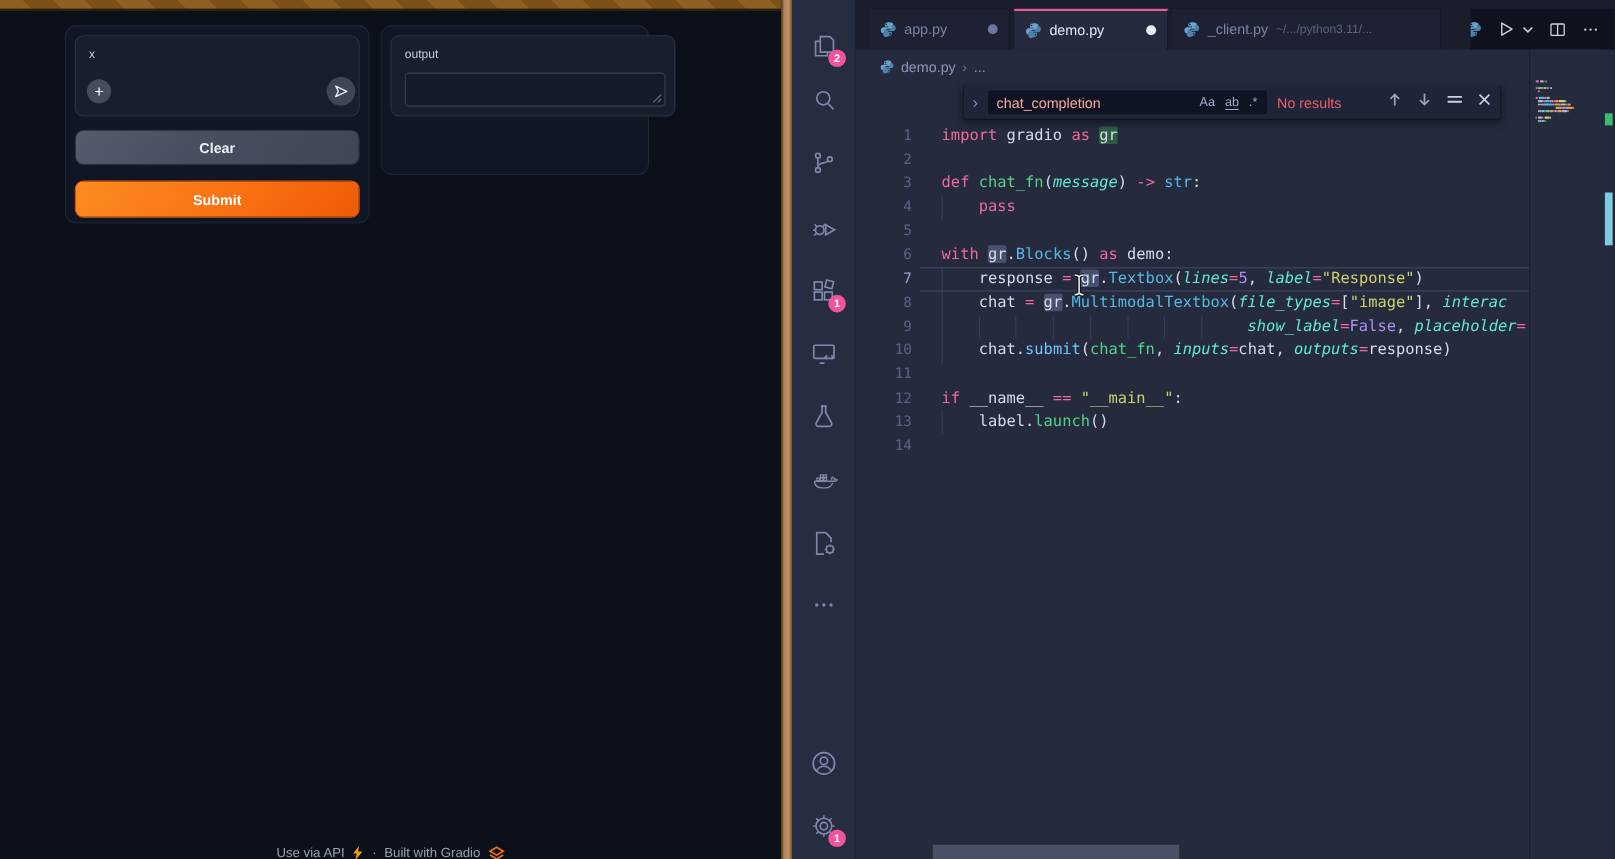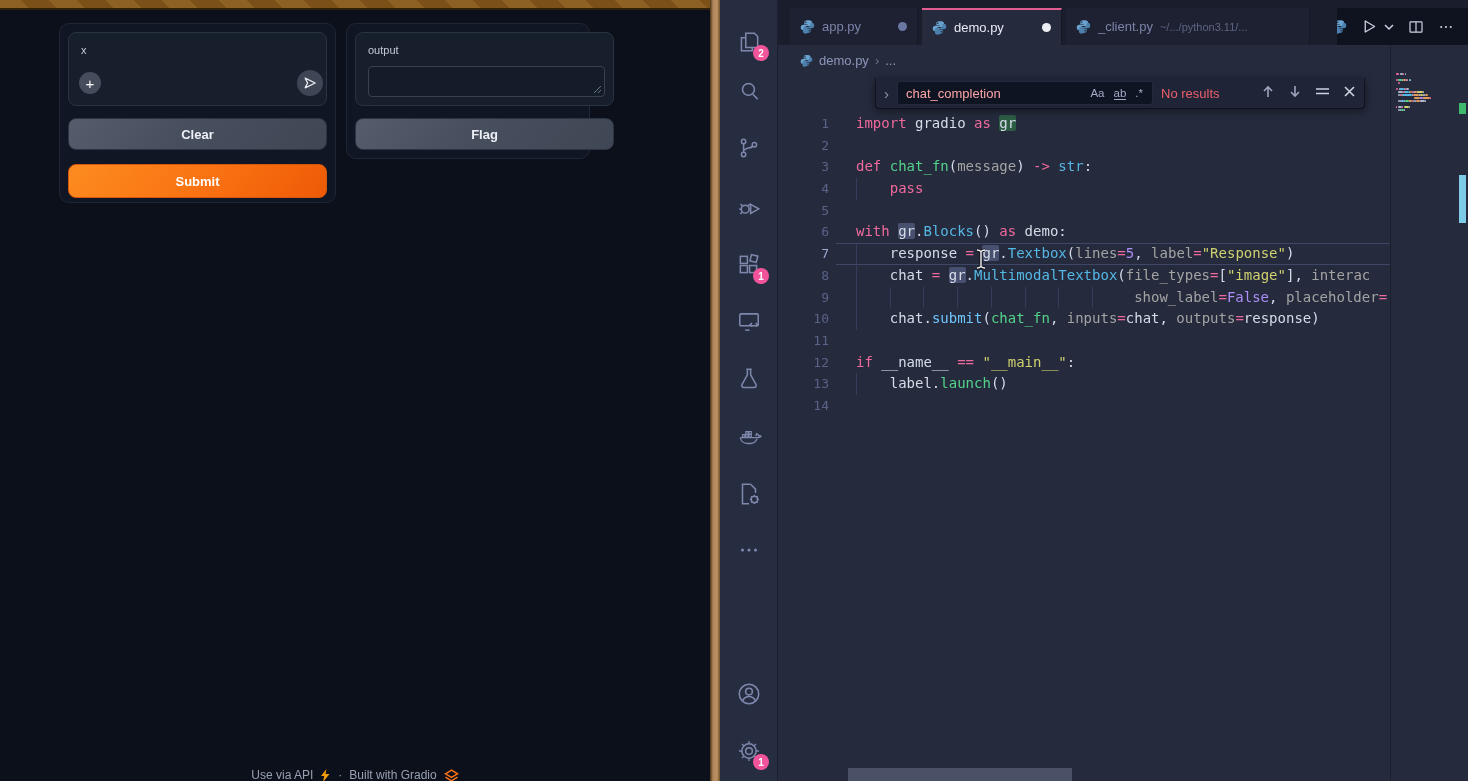--- a/index.html
+++ b/index.html
@@ -98,21 +98,21 @@
   .code-view { position:absolute; left:0; top:75px; width:612px; bottom:0; overflow:hidden; }
   .code-lines { padding-top:38px; font-family:"DejaVu Sans Mono", monospace; font-size:14px; }
   .code-line { position:relative; display:flex; height:21.7px; line-height:21.7px; white-space:pre; }
   .gutter { flex:0 0 78px; text-align:right; padding-right:27px; color:#5a6387; font-size:13px; }
   .code-line.current .gutter { color:#9ba6d0; }
   .code-line.current::after { content:""; position:absolute; left:58px; right:0; top:0; bottom:0;
     border-top:1px solid #3e4768; border-bottom:1px solid #3e4768; pointer-events:none; }
   .line-content { position:relative; flex:1; }
   .guide { position:absolute; top:0; bottom:0; width:1px; background:#353d5d; }
   .t-kw{color:#f0699c} .t-fn{color:#53d38a} .t-meth{color:#6fc5ff} .t-type{color:#55b7e4}
-  .t-param{color:#a3a3a3;} .t-str{color:#cfd06e} .t-num{color:#ab8ef6} .t-pl{color:#d6dbe8}
+  .t-param{color:#5eead4;font-style:italic} .t-str{color:#cfd06e} .t-num{color:#ab8ef6} .t-pl{color:#d6dbe8}
   .hl-word{background:#47516f;border-radius:2px} .hl-green{background:#2d5c44;border-radius:2px}
 
   .mouse-cursor { position:absolute; left:196px; top:248px; z-index:9; }
 
   
   .minimap { position:absolute; right:12px; top:45px; width:66px; bottom:0; background:#252b3d;
     border-left:1px solid rgba(0,0,0,.28); }
   .mm-code { position:absolute; left:5px; right:3px; top:27px; }
   .mm-line { height:3px; display:flex; align-items:center; }
   .mm-line i { display:block; height:2px; border-radius:1px; }
@@ -158,21 +158,20 @@
 
     <div class="g-panel g-panel-right">
       <div class="g-block">
         <div class="g-label">output</div>
         <div class="g-textarea">
           <svg class="g-resize" width="10" height="10" viewBox="0 0 10 10">
             <path d="M9 2L2 9M9 6L6 9" stroke="#6b7485" stroke-width="1"></path>
           </svg>
         </div>
       </div>
-      <button class="g-btn g-secondary">Flag</button>
     </div>
 
     <div class="g-footer">
       <span>Use via API</span>
       <svg width="11" height="13" viewBox="0 0 11 13" style="margin-top:1px">
         <path d="M6.5 0L1 7h3.2L3 13l6.5-8H5.6z" fill="#f59e0b"></path>
       </svg>
       <span>·</span>
       <span>Built with Gradio</span>
       <svg width="15" height="13" viewBox="0 0 15 13" style="margin-top:1px">

